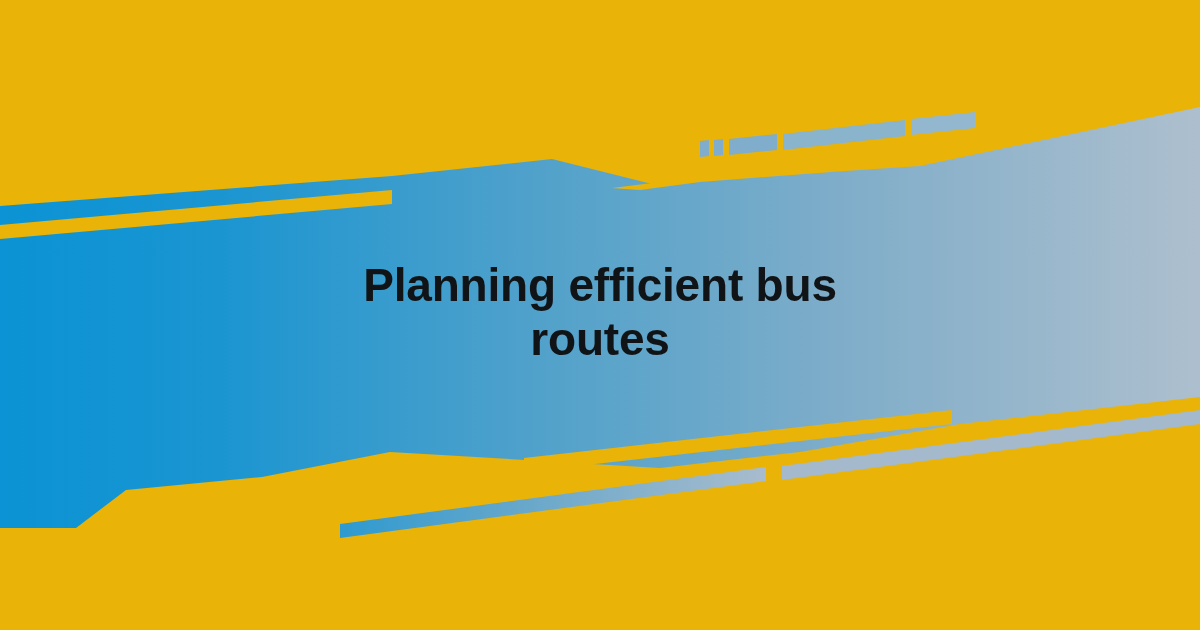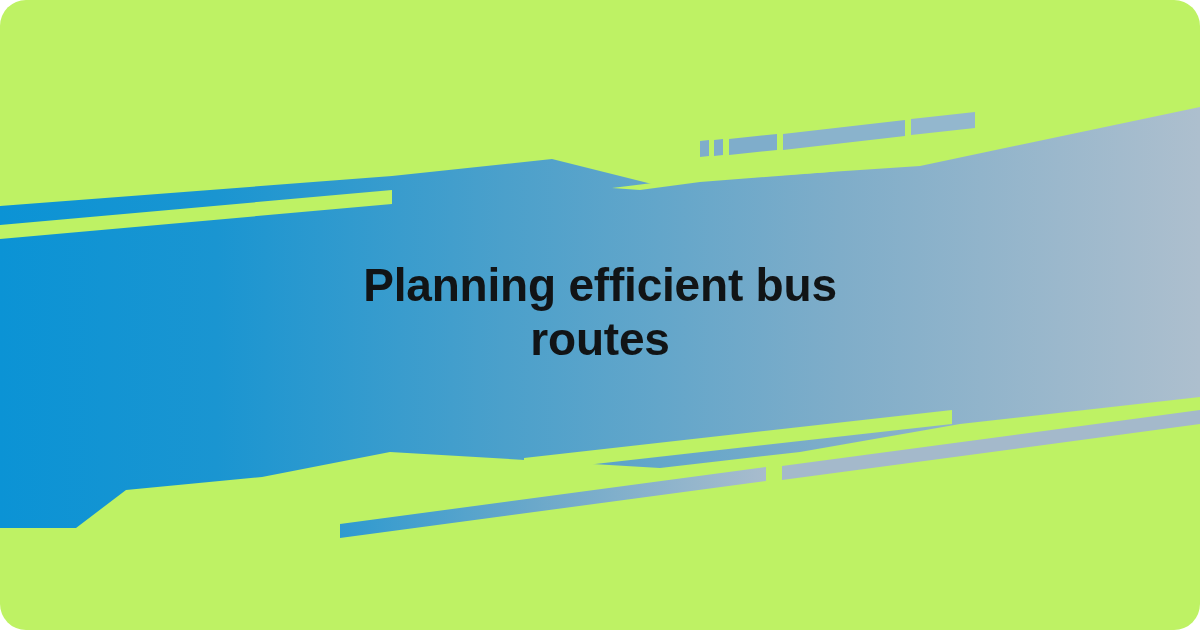--- a/index.html
+++ b/index.html
@@ -5,23 +5,22 @@
   html,body{margin:0;padding:0;}
   body{
     width:1200px;height:630px;
     background:#ffffff;
     font-family:"Liberation Sans", sans-serif;
     overflow:hidden;
   }
   #banner{
     position:relative;
     width:1200px;height:630px;
-    background:#bef264;
+    background:#eab308;
     overflow:hidden;
-    border-radius:26px;
   }
   #art{
     position:absolute;
     left:0;top:0;
     width:1200px;height:630px;
     display:block;
   }
   #title-wrap{
     position:absolute;
     left:0;top:0;

